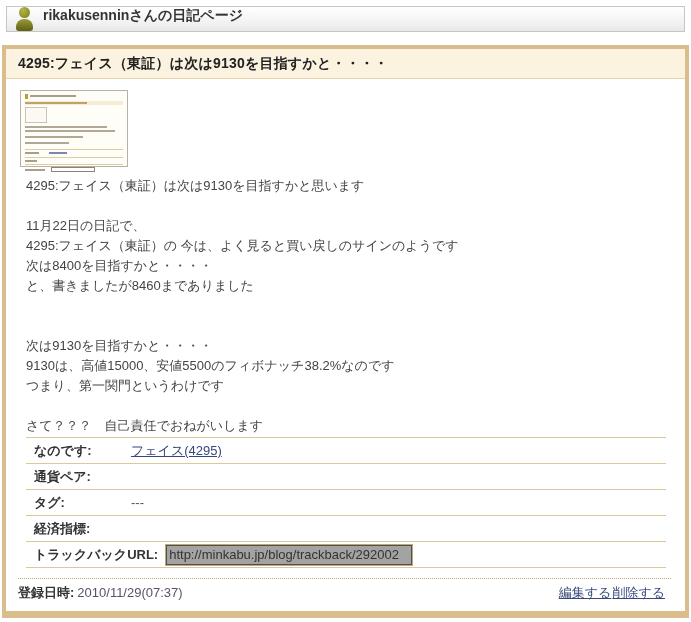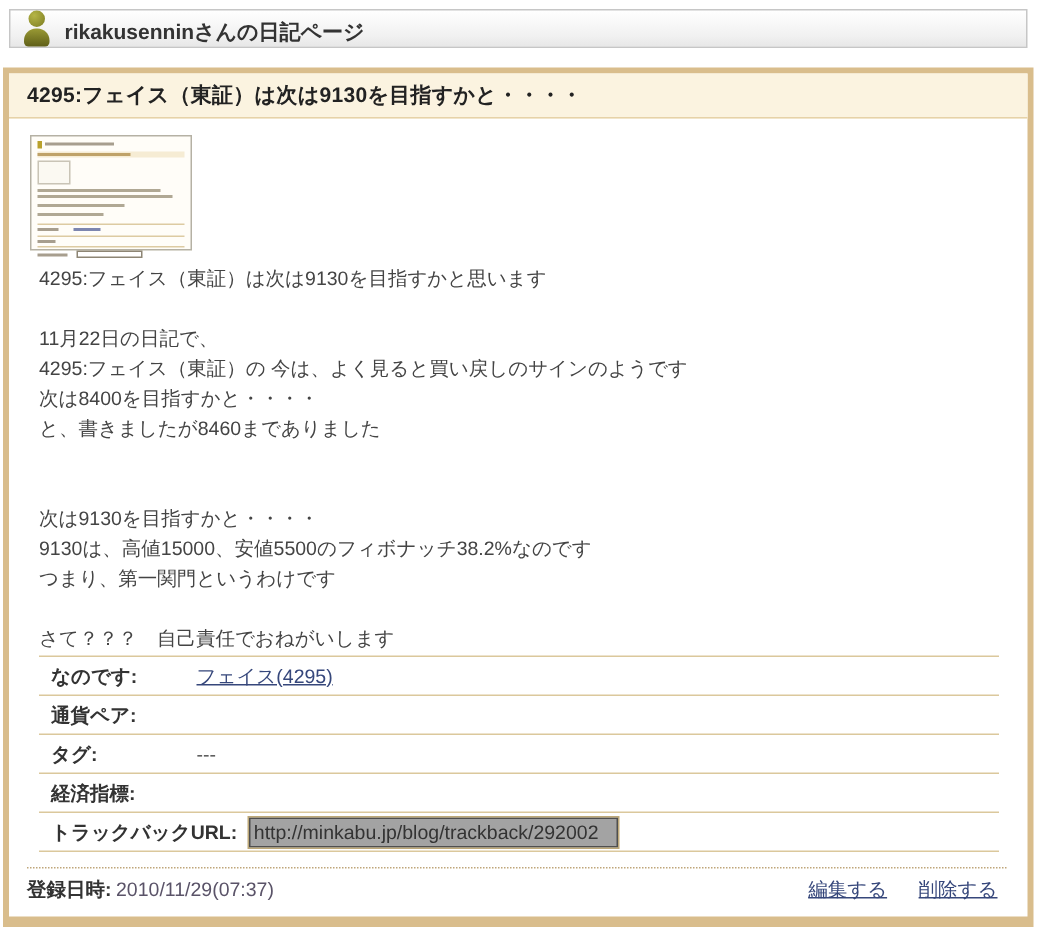--- a/index.html
+++ b/index.html
@@ -8,21 +8,21 @@
     width: 691px; height: 622px;
     font-family: "Liberation Sans", "DejaVu Sans", sans-serif;
     color: #444; position: relative; overflow: hidden;
   }
 
   
   .header-bar {
     margin: 6px 6px 0 6px; height: 26px;
     border: 1px solid #c6c6c6;
     background: linear-gradient(#ffffff, #f1f1f1 70%, #e7e7e7);
-    display: flex; align-items: flex-end; padding-left: 8px;
+    display: flex; align-items: flex-start; padding-left: 8px;
   }
   .avatar { width: 20px; height: 24px; position: relative; margin-right: 8px; }
   .avatar .head {
     position: absolute; left: 4px; top: 0; width: 11px; height: 11px;
     border-radius: 50%;
     background: radial-gradient(circle at 35% 30%, #b5b546, #7c7c22);
   }
   .avatar .torso {
     position: absolute; left: 1px; bottom: 0; width: 17px; height: 12px;
     border-radius: 8px 8px 3px 3px;
@@ -84,21 +84,21 @@
   }
 
   
   .footer-row {
     margin: 10px 2px 0 0; border-top: 1px dotted #bfa67a;
     height: 28px; display: flex; align-items: center;
     padding-left: 0;
   }
   .footer-date-label { font-size: 13px; font-weight: bold; color: #333; }
   .footer-date-value { font-size: 13px; color: #5a5368; margin-left: 3px; }
-  .footer-links { margin-left: auto; display: flex; gap: 21px; padding-right: 6px; align-items: center; }
+  .footer-links { margin-left: auto; display: flex; gap: 1px; padding-right: 6px; align-items: center; }
 </style>
 </head>
 <body>
 
 <div class="header-bar">
   <span class="avatar">
     <span class="head"></span>
     <span class="torso"></span>
   </span>
   <span class="header-title">rikakusenninさんの日記ページ</span>

